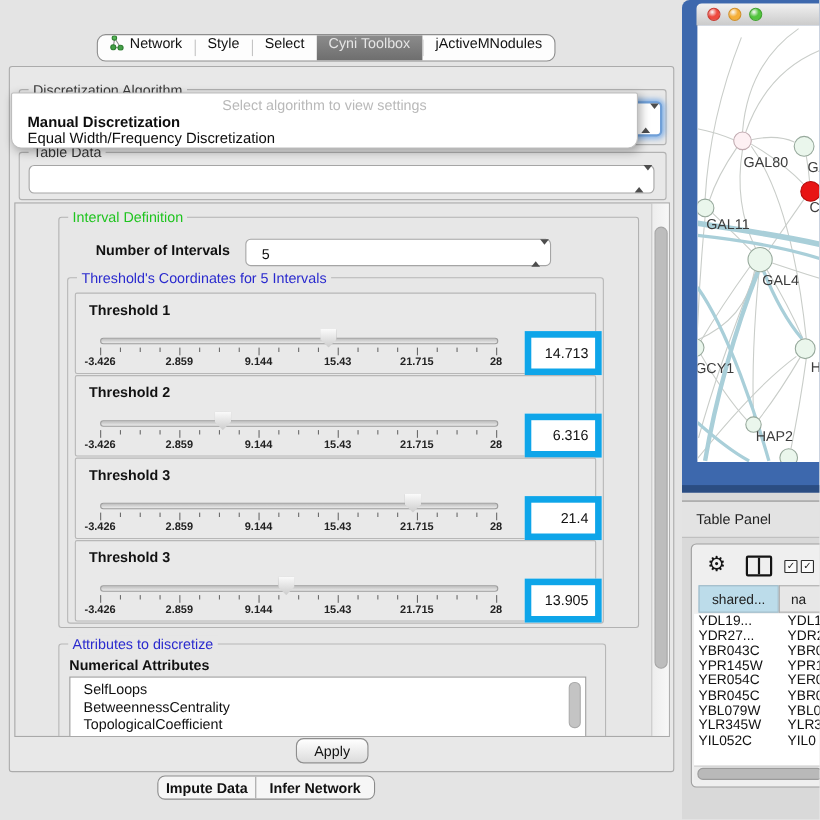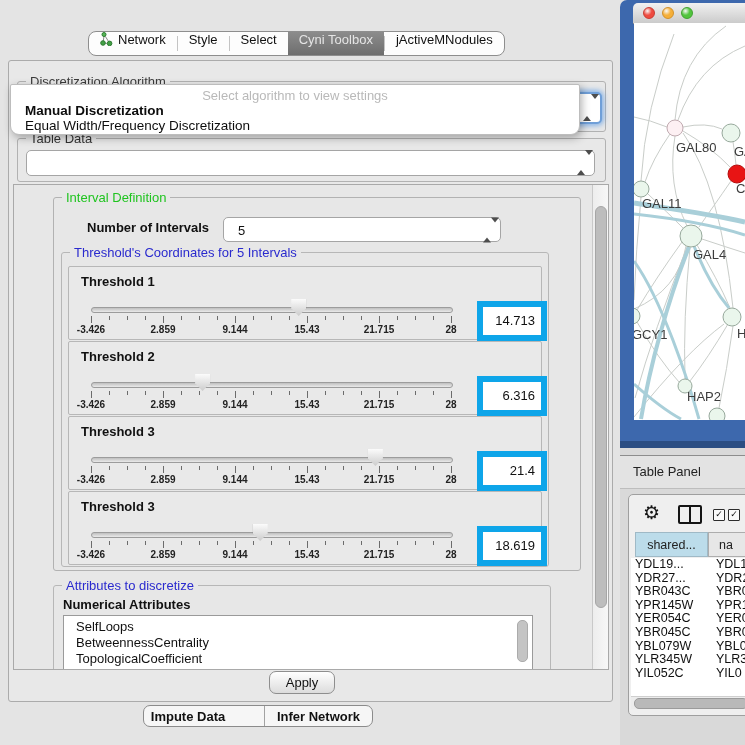--- a/index.html
+++ b/index.html
@@ -85,21 +85,21 @@
     border:1px solid #9a9a9a;box-sizing:border-box;padding-top:3px;}
   .attr-item{height:16px;line-height:16px;font-size:13px;padding-left:12px;color:#111;}
   #attr-vthumb{position:absolute;right:4px;top:4px;width:9px;height:40px;background:#c4c4c4;
     border:1px solid #ababab;border-radius:5px;}
 
   #apply-btn{position:absolute;left:269px;top:671px;width:64px;height:21px;
     background:linear-gradient(#ffffff,#dcdcdc);border:1px solid #8e8e8e;border-radius:7px;
     font-size:13px;text-align:center;line-height:21px;color:#111;}
 
   #bottom-tabs{position:absolute;left:143px;top:705px;height:20px;display:flex;
-    border:1px solid #8b8b8b;border-radius:7px;overflow:hidden;font-size:13px;font-weight:700;background:#f6f6f6;gap:32px;}
+    border:1px solid #8b8b8b;border-radius:7px;overflow:hidden;font-size:13px;font-weight:700;background:#f6f6f6;}
   .btab{display:flex;align-items:center;justify-content:center;color:#111;}
   .btab + .btab{border-left:1px solid #a2a2a2;}
   .btab.sel{background:linear-gradient(#868686,#6c6c6c);color:#e8e8e8;border-left:none;}
 
   
   #win-frame{position:absolute;left:620px;top:0;width:125px;height:448px;background:#3d68ad;border-top-left-radius:7px;}
   #win-dark{position:absolute;left:620px;top:441px;width:125px;height:7px;background:#2b4d82;}
   #win-titlebar{position:absolute;left:633px;top:3px;width:112px;height:20px;
     background:linear-gradient(#f1f1f1,#cbcbcb);border-top-left-radius:5px;border-bottom:1px solid #8f8f8f;}
   .light{position:absolute;top:4px;width:12px;height:12px;border-radius:50%;box-sizing:border-box;}
@@ -312,21 +312,21 @@
             <div class="tick" style="left: 328px;"></div>
             <div class="tick" style="left: 346px;"></div>
             <div class="tick" style="left: 364px;"></div>
             <div class="tick major" style="left: 382px;"></div>
             <span class="tick-label" style="left: 22px;">-3.426</span>
             <span class="tick-label" style="left: 94px;">2.859</span>
             <span class="tick-label" style="left: 166px;">9.144</span>
             <span class="tick-label" style="left: 238px;">15.43</span>
             <span class="tick-label" style="left: 310px;">21.715</span>
             <span class="tick-label" style="left: 382px;">28</span>
-            <div class="value-box">18.619</div>
+            <div class="value-box">13.905</div>
           </div>
         </div>
     </div>
     <div id="attr-group" class="tgroup">
       <span id="attr-title" class="gtitle">Attributes to discretize</span>
     </div>
     <span id="attr-sub">Numerical Attributes</span>
     <div id="attr-list">
 
     <div class="attr-item">SelfLoops</div>

